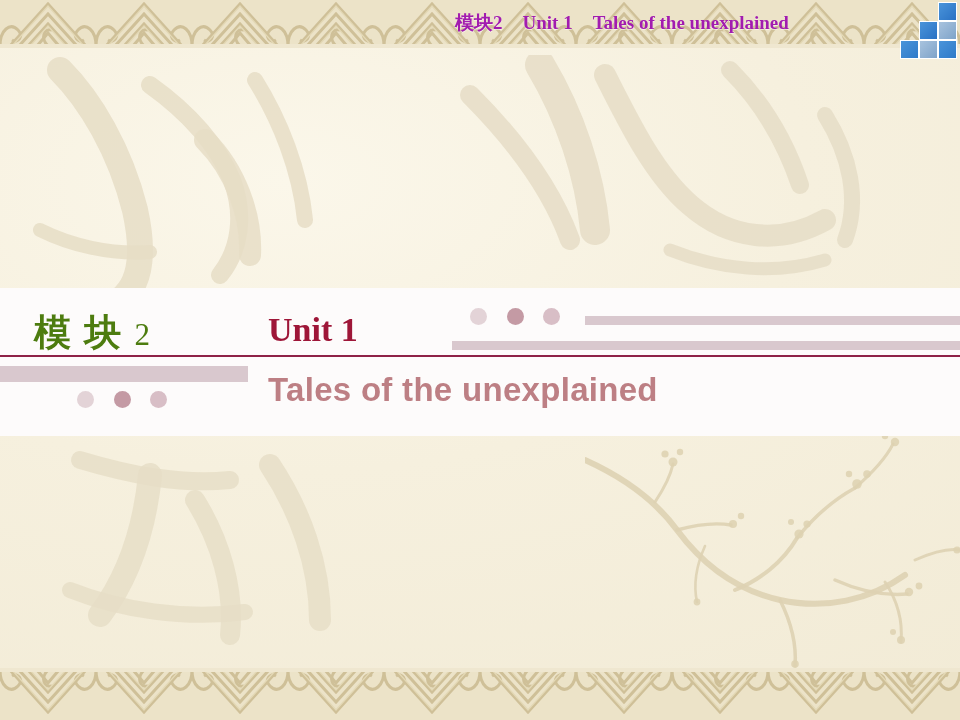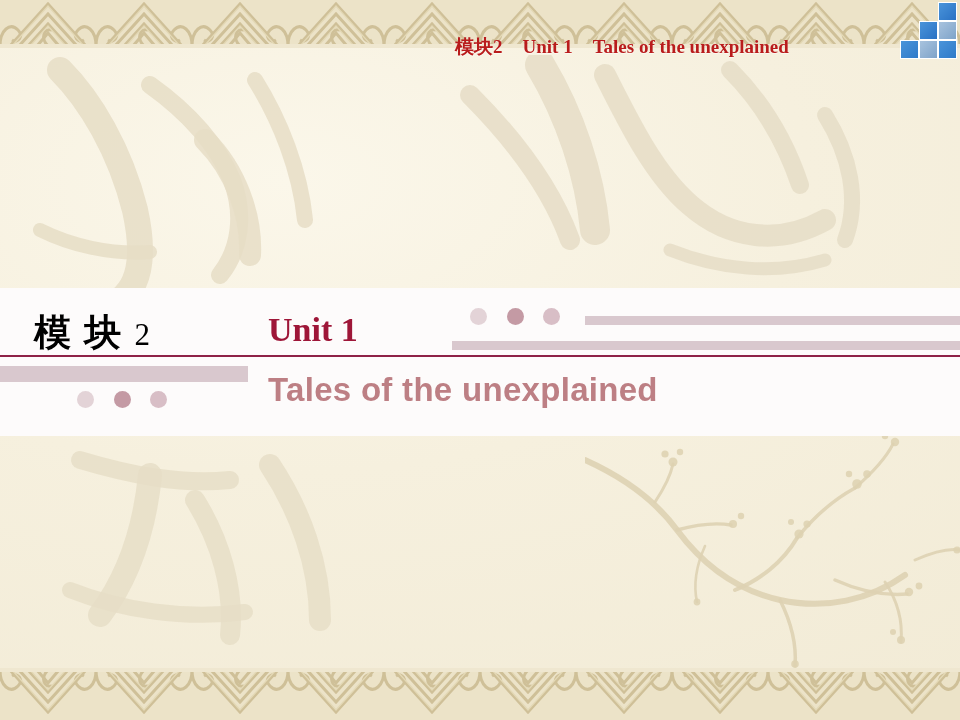--- a/index.html
+++ b/index.html
@@ -46,27 +46,27 @@
   .band-bottom { top: 668px; height: 52px; }
   .band-bottom .band-inner { transform: scaleY(-1); transform-origin: center; }
   .band-inner {
     position:absolute; inset:0;
     background: linear-gradient(180deg,#e9e0c4 0%, #e3d9b8 55%, #efe8d2 100%);
   }
 
   
   .header-title {
     position: absolute;
-    top: 32px;
+    top: 8px;
     left: 455;
     left: 455px;
     width: 440px;
     height: 30px;
     line-height: 30px;
-    color: #b91c1c;
+    color: #a21caf;
     font-family: "Liberation Serif", serif;
     font-weight: bold;
     font-size: 19px;
     white-space: nowrap;
     text-shadow: 0 1px 0 rgba(255,255,255,0.55);
   }
   .header-title .ht-seg { margin-right: 20px; }
   .header-title .ht-zh { font-size: 19px; }
 
   
@@ -88,21 +88,21 @@
     background: #fdfbfb;
   }
 
   .mod-label {
     position:absolute;
     left: 34px;
     top: 308px;
     font-family: "Liberation Serif", serif;
     font-size: 37px;
     font-weight: bold;
-    color: #000000;
+    color: #4d7c0f;
     letter-spacing: 2px;
     white-space: nowrap;
   }
   .mod-label .mod-num { font-size: 31px; font-weight: normal; }
 
   .unit-label {
     position:absolute;
     left: 268px;
     top: 311px;
     font-family: "Liberation Serif", serif;

